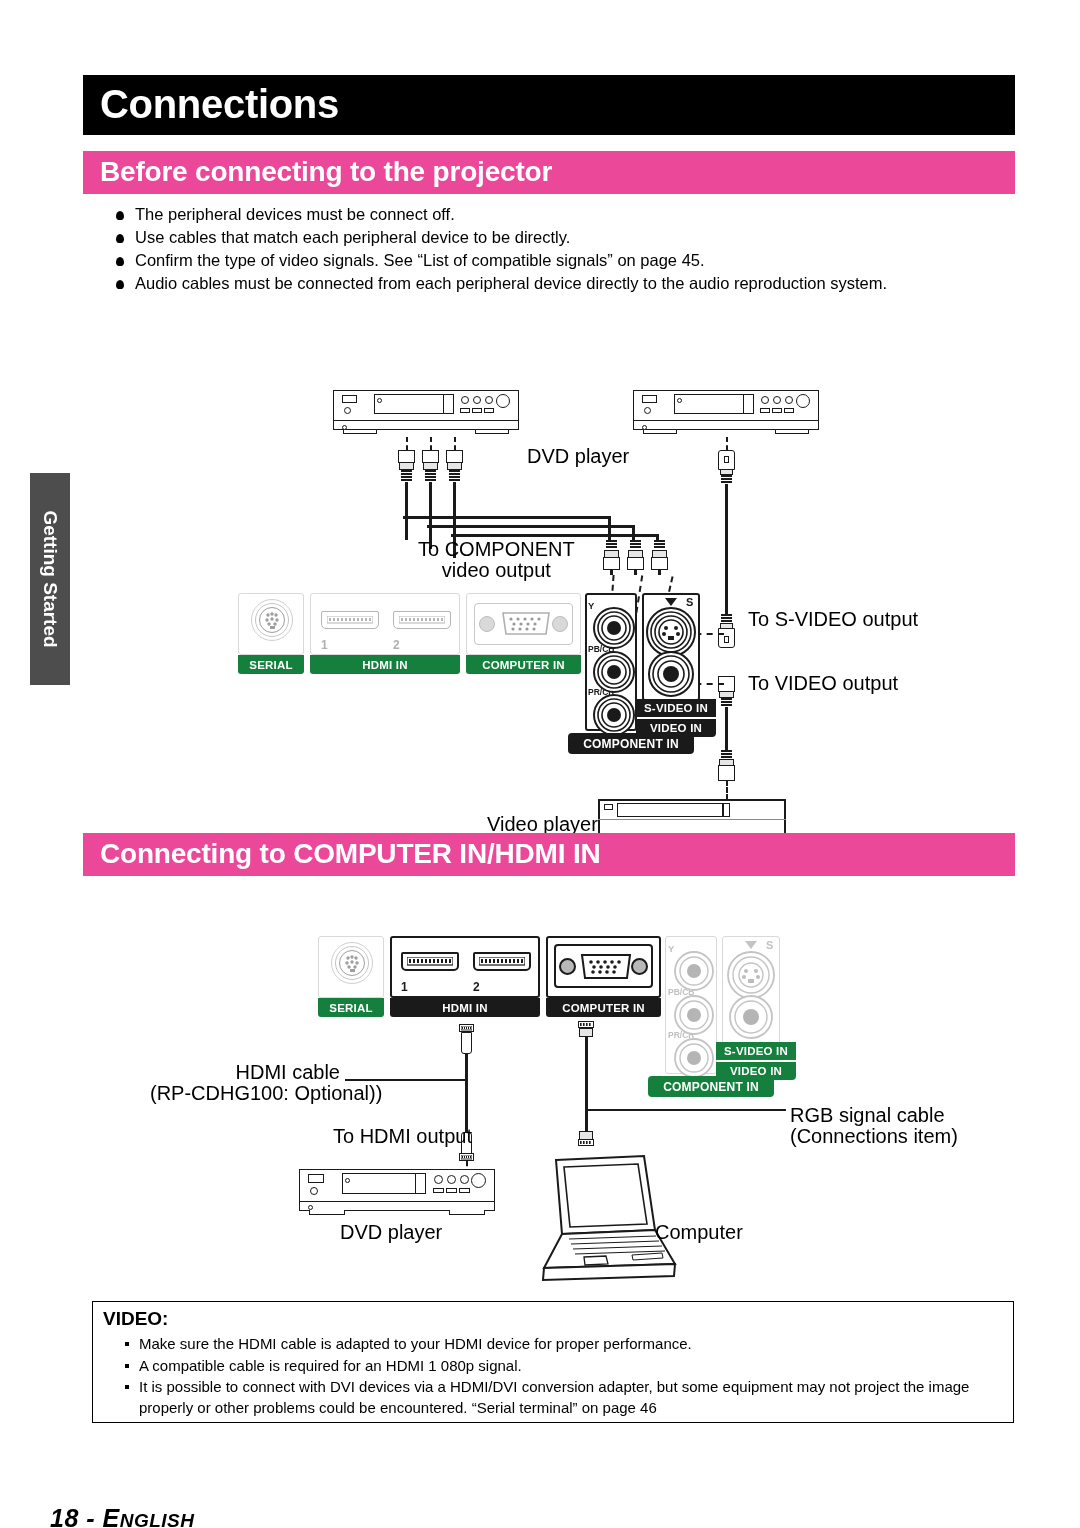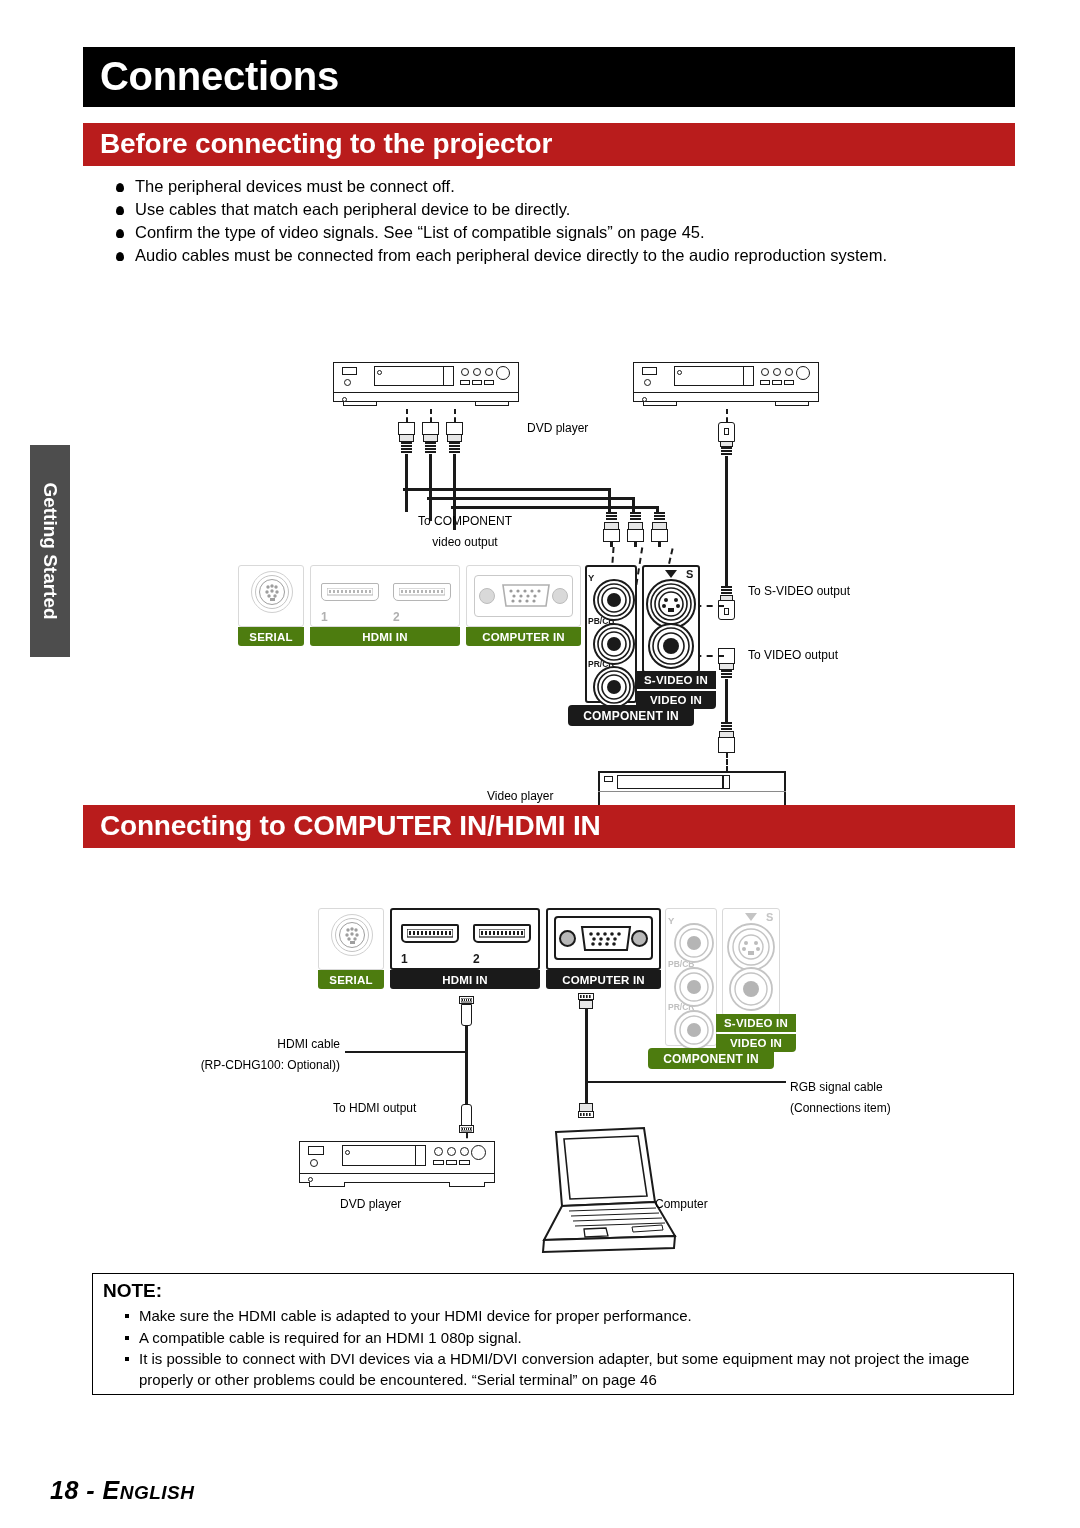--- a/index.html
+++ b/index.html
@@ -1,35 +1,35 @@
 <!DOCTYPE html>
 <html><head>
 <meta charset="utf-8">
 <style>
   html,body{margin:0;padding:0;}
   body{
     width:1080px;height:1528px;position:relative;background:#fff;
     font-family:"Liberation Sans", sans-serif;color:#000;
     -webkit-font-smoothing:none;
   }
-  .page{position:absolute;inset:0;}
+  .page{position:absolute;inset:0;margin-top:28px;}
 
   
   .chapter-bar{
     position:absolute;left:83px;top:47px;width:932px;height:60px;
     background:#000;
   }
   .chapter-bar .t{
     position:absolute;left:17px;top:50%;transform:translateY(-52%);
     color:#fff;font-size:40px;font-weight:bold;letter-spacing:-0.3px;
   }
 
   
   .sec-bar{
-    position:absolute;left:83px;width:932px;height:43px;background:#b91c1c;
+    position:absolute;left:83px;width:932px;height:43px;background:#ec4899;
   }
   .sec-bar .t{
     position:absolute;left:17px;top:50%;transform:translateY(-54%);
     color:#fff;font-size:28px;font-weight:bold;letter-spacing:-0.2px;
     white-space:nowrap;
   }
   #sec1{top:123px;}
   #sec2{top:306px;}
   #sec3{top:805px;}
 
@@ -79,21 +79,21 @@
     position:absolute;left:50px;top:1476px;
     font-style:italic;font-weight:bold;font-size:25px;letter-spacing:0.5px;
   }
   .footer .sm{font-size:19px;}
 
   
   .dg{position:absolute;}
   .ln{position:absolute;background:#1a1a1a;}
   .dash-v{position:absolute;border-left:2px dashed #1a1a1a;}
   .dash-h{position:absolute;border-top:2px dashed #1a1a1a;}
-  .lbl{position:absolute;font-size:12px;line-height:21px;white-space:nowrap;}
+  .lbl{position:absolute;font-size:20px;line-height:21px;white-space:nowrap;}
   .lbl.c{text-align:center;}
 
   
   .deck{position:absolute;}
   .deck .body{
     position:absolute;left:0;top:0;width:100%;height:68%;
     border:1.6px solid #1a1a1a;background:#fff;box-sizing:border-box;
   }
   .deck .base{
     position:absolute;left:0;top:66%;width:100%;height:22%;
@@ -110,21 +110,21 @@
 
   
   .panel{position:absolute;}
   .pbox{position:absolute;box-sizing:border-box;}
   .plabel{
     position:absolute;text-align:center;color:#fff;font-weight:bold;
     font-size:11.5px;letter-spacing:.2px;box-sizing:border-box;
     display:flex;align-items:center;justify-content:center;
   }
   .plabel.on{background:#1a1a1a;}
-  .plabel.off{background:#4d7c0f;}
+  .plabel.off{background:#15803d;}
   .pnum{position:absolute;font-size:12px;font-weight:bold;}
   .pnum.off{color:#b0b0b0;}
   .pnum.on{color:#1a1a1a;}
 
   .serialjack{position:absolute;border-radius:50%;box-sizing:border-box;}
   .hdmijack{position:absolute;box-sizing:border-box;}
   .rca{position:absolute;border-radius:50%;box-sizing:border-box;}
   .ptxt{position:absolute;font-size:9.5px;font-weight:bold;}
 
   
@@ -694,21 +694,21 @@
           <path d="M51 95 L140 92"></path>
           <path d="M53 100 L143 97"></path>
       </g>
       <path d="M62 103 L84 102 L86 110 L63 111 Z" fill="#fff" stroke="#1a1a1a" stroke-width="1.3"></path>
       <path d="M110 101 L140 99 L141 104 L111 106 Z" fill="#fff" stroke="#1a1a1a" stroke-width="1"></path>
     </svg>
     <div class="lbl" style="left:655px;top:1194px;">Computer</div>
   </div>
 
   <div class="note-box">
-    <div class="note-title">NOTE:</div>
+    <div class="note-title">VIDEO:</div>
     <ul class="note-list">
       <li>Make sure the HDMI cable is adapted to your HDMI device for proper performance.</li>
       <li>A compatible cable is required for an HDMI 1 080p signal.</li>
       <li>It is possible to connect with DVI devices via a HDMI/DVI conversion adapter, but some equipment may not project the image properly or other problems could be encountered. “Serial terminal” on page 46</li>
     </ul>
   </div>
 
   <div class="footer">
     <span>18</span><span> - </span><span>E</span><span class="sm">NGLISH</span>
   </div>

